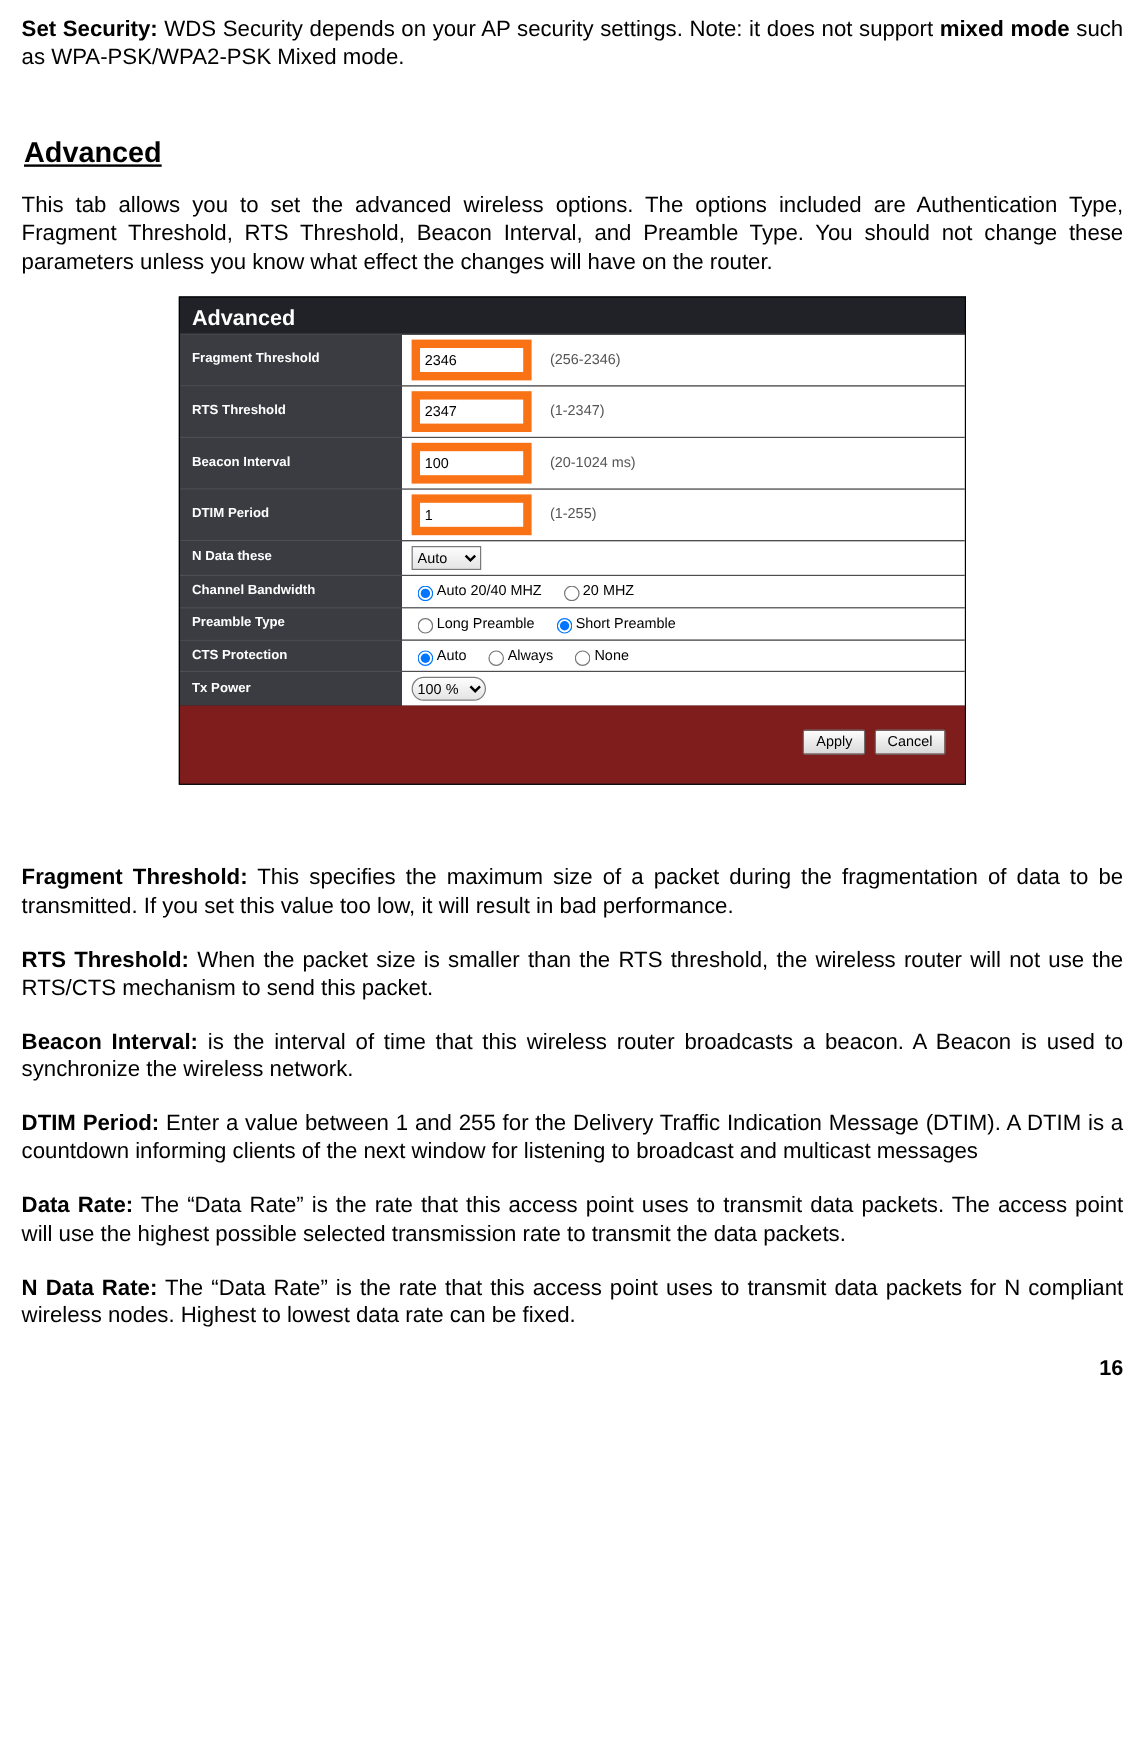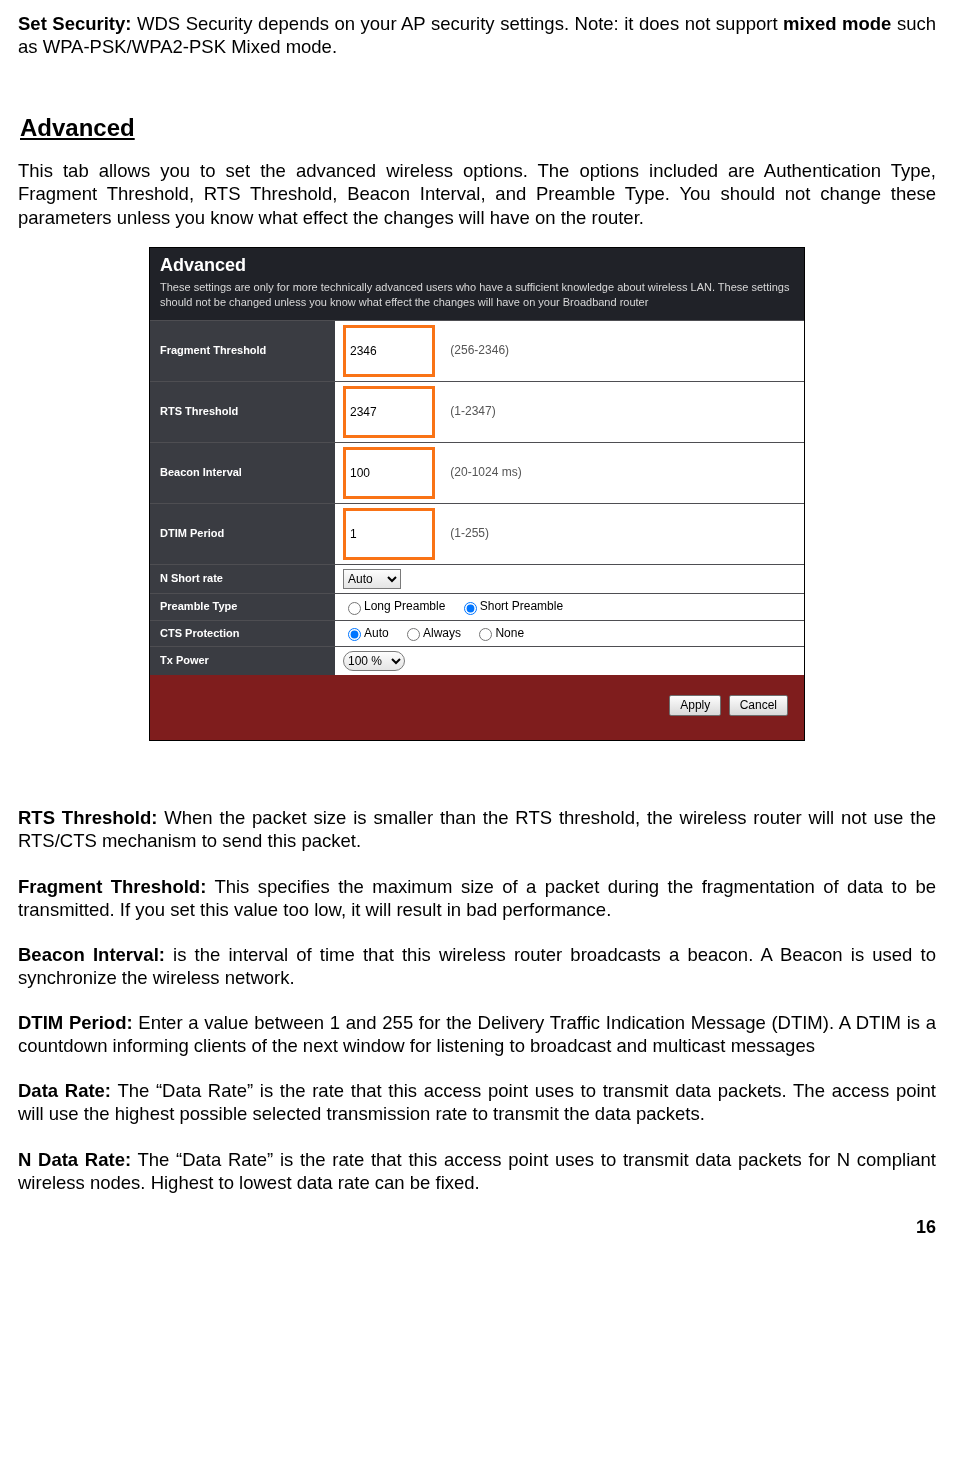--- a/index.html
+++ b/index.html
@@ -62,23 +62,23 @@
   }
   table.adv td.val {
     background: #fff;
     color: #000;
     padding: 4px 8px;
     font-size: 12px;
   }
   .text-input {
     width: 78px;
     height: 18px;
-    border: 3px solid #f97316;
-    font-size: 12px;
-    padding: 14px 4px;
+    border: 7px solid #f97316;
+    font-size: 12px;
+    padding: 1px 4px;
     box-sizing: content-box;
     vertical-align: middle;
   }
   .range-hint { color: #555; margin-left: 12px; font-size: 12px; }
   .sel {
     height: 20px;
     border: 1px solid #7a7a7a;
     font-size: 12px;
     background: linear-gradient(#fdfdfd,#e4e4e4);
     vertical-align: middle;
@@ -116,21 +116,20 @@
     <span class="bold">Set Security:</span><span> WDS Security depends on your AP security settings. Note: it does not support </span><span class="bold">mixed mode</span><span> such as WPA-PSK/WPA2-PSK Mixed mode.</span>
   </p>
 </div>
 
 <h2 class="section-head">Advanced</h2>
 <p class="section-desc">This tab allows you to set the advanced wireless options. The options included are Authentication Type, Fragment Threshold, RTS Threshold, Beacon Interval, and Preamble Type. You should not change these parameters unless you know what effect the changes will have on the router.</p>
 
 <div class="panel-wrap">
   <div class="panel">
     <div class="panel-title">Advanced</div>
-    <div class="panel-sub">These settings are only for more technically advanced users who have a sufficient knowledge about wireless LAN. These settings should not be changed unless you know what effect the changes will have on your Broadband router</div>
 
     <table class="adv">
       <tbody>
           <tr>
         <td class="label">Fragment Threshold</td>
         <td class="val">
           <input class="text-input" value="2346" style="">
           <span class="range-hint">(256-2346)</span>
         </td>
       </tr>
@@ -149,25 +148,32 @@
         </td>
       </tr>
       <tr>
         <td class="label">DTIM Period</td>
         <td class="val">
           <input class="text-input" value="1" style="">
           <span class="range-hint">(1-255)</span>
         </td>
       </tr>
       <tr>
-        <td class="label">N  Short rate</td>
+        <td class="label">N  Data these</td>
         <td class="val">
           <select class="sel small">
             <option>Auto</option>
           </select>
+        </td>
+      </tr>
+      <tr>
+        <td class="label">Channel Bandwidth</td>
+        <td class="val">
+          <label class="radio-lbl"><input type="radio" name="cbw" checked="" style=""><span>Auto 20/40 MHZ</span></label>
+          <label class="radio-lbl"><input type="radio" name="cbw" style=""><span>20 MHZ</span></label>
         </td>
       </tr>
       <tr>
         <td class="label">Preamble Type</td>
         <td class="val">
           <label class="radio-lbl"><input type="radio" name="pre" style=""><span>Long Preamble</span></label>
           <label class="radio-lbl"><input type="radio" name="pre" checked="" style=""><span>Short Preamble</span></label>
         </td>
       </tr>
       <tr>
@@ -190,21 +196,21 @@
       </table>
 
     <div class="panel-buttons">
       <span class="btn">Apply</span>
       <span class="btn">Cancel</span>
     </div>
   </div>
 </div>
 
 <div class="definitions">
+  <p><span class="bold">Fragment Threshold:</span><span> This specifies the maximum size of a packet during the fragmentation of data to be transmitted. If you set this value too low, it will result in bad performance.</span></p>
   <p><span class="bold">RTS Threshold:</span><span> When the packet size is smaller than the RTS threshold, the wireless router will not use the RTS/CTS mechanism to send this packet.</span></p>
-  <p><span class="bold">Fragment Threshold:</span><span> This specifies the maximum size of a packet during the fragmentation of data to be transmitted. If you set this value too low, it will result in bad performance.</span></p>
   <p><span class="bold">Beacon Interval:</span><span> is the interval of time that this wireless router broadcasts a beacon. A Beacon is used to synchronize the wireless network.</span></p>
   <p><span class="bold">DTIM Period:</span><span> Enter a value between 1 and 255 for the Delivery Traffic Indication Message (DTIM). A DTIM is a countdown informing clients of the next window for listening to broadcast and multicast messages</span></p>
   <p><span class="bold">Data Rate:</span><span> The “Data Rate” is the rate that this access point uses to transmit data packets. The access point will use the highest possible selected transmission rate to transmit the data packets.</span></p>
   <p><span class="bold">N Data Rate:</span><span> The “Data Rate” is the rate that this access point uses to transmit data packets for N compliant wireless nodes. Highest to lowest data rate can be fixed.</span></p>
 </div>
 
 <div class="page-num">16</div>
 
 </body></html>

